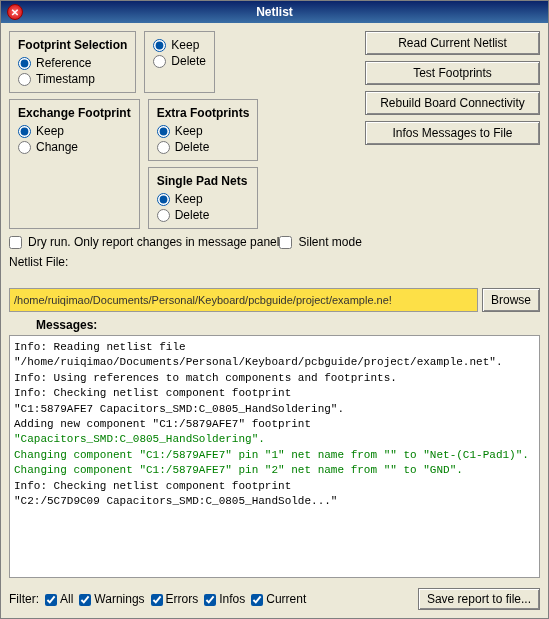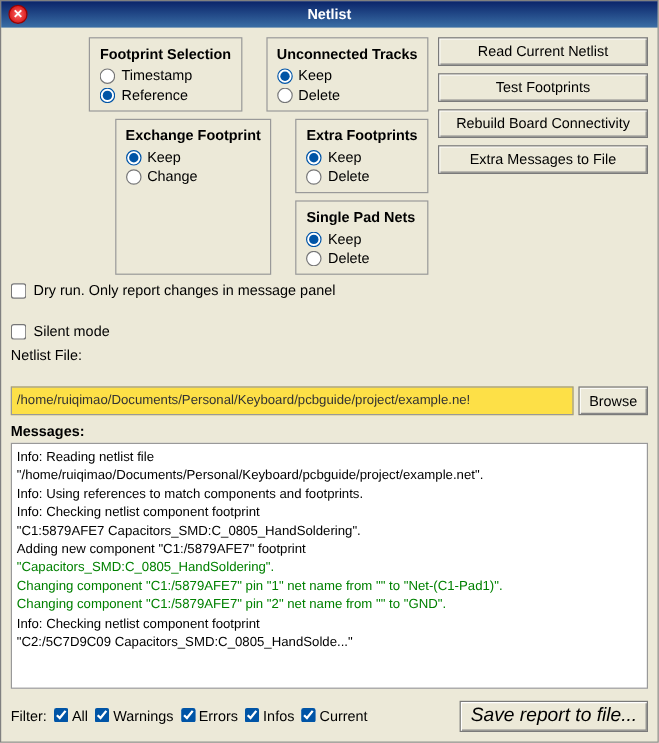--- a/index.html
+++ b/index.html
@@ -92,36 +92,35 @@
       gap: 5px;
       font-size: 12px;
     }
     .radio-input {
       width: 13px;
       height: 13px;
       accent-color: #0054a6;
     }
     .two-column {
       display: flex;
-      gap: 20px;
-      justify-content: flex-end;
+      gap: 8px;
     }
     .btn {
       background: #ece9d8;
       border: 1px solid #7a7a7a;
       padding: 4px 8px;
       font-size: 12px;
       cursor: pointer;
       text-align: center;
       box-shadow: 1px 1px 0 #fff inset, -1px -1px 0 #888 inset;
     }
     .checkboxes-section {
       display: flex;
-      flex-direction: column;
-      gap: 20px;
+      flex-direction: row;
+      gap: 0;
     }
     .check-row {
       display: flex;
       align-items: center;
       gap: 6px;
       font-size: 12px;
     }
     .netlist-file-section {
       display: flex;
       flex-direction: column;
@@ -142,98 +141,97 @@
     .messages-section {
       display: flex;
       flex-direction: column;
       flex: 1;
       min-height: 0;
     }
     .messages-label {
       font-size: 12px;
       font-weight: bold;
       margin-bottom: 3px;
+      margin-left: 27px;
     }
     .msg-info { color: #000; }
     .msg-green { color: #008000; }
     .filter-bar {
       display: flex;
       align-items: center;
       gap: 6px;
       padding-top: 4px;
     }
     .filter-label {
       font-size: 12px;
     }
     .filter-check {
       display: flex;
-      align-items: flex-start;
+      align-items: flex-end;
       gap: 3px;
       font-size: 12px;
     }
     .filter-check input {
       width: 12px;
       height: 12px;
       accent-color: #0054a6;
     }
     .save-report-btn {
       margin-left: auto;
       background: #ece9d8;
       border: 1px solid #7a7a7a;
       padding: 3px 8px;
-      font-size: 16px;
+      font-size: 12px;
       cursor: pointer;
       box-shadow: 1px 1px 0 #fff inset, -1px -1px 0 #888 inset;
-      font-style: italic;
     }
     .messages-wrapper {
       display: flex;
       border: 1px solid #999;
       background: white;
       flex: 1;
       overflow: hidden;
     }
     .messages-inner {
       flex: 1;
       overflow-y: scroll;
       padding: 4px;
       font-size: 11px;
-      font-family: Liberation Sans, sans-serif;
+      font-family: Liberation Mono, monospace;
       line-height: 1.4;
     }
   </style>
 </head>
 <body>
 
 <div class="window">
   <div class="titlebar">
     <div class="close-btn">✕</div>
     <span>Netlist</span>
   </div>
   <div class="content">
     <div class="top-section">
       <div class="left-panels">
         <div class="two-column">
 
           <div class="panel">
             <div class="panel-title">Footprint Selection</div>
             <div class="radio-group">
               <label class="radio-row">
+                <input type="radio" class="radio-input" name="fp_sel" checked="" style="">
+                <span>Reference</span>
+              </label>
+              <label class="radio-row">
                 <input type="radio" class="radio-input" name="fp_sel" style="">
                 <span>Timestamp</span>
               </label>
-              <label class="radio-row">
-                <input type="radio" class="radio-input" name="fp_sel" checked="" style="">
-                <span>Reference</span>
-              </label>
             </div>
           </div>
 
           <div class="panel">
-            <div class="panel-title">Unconnected Tracks</div>
             <div class="radio-group">
               <label class="radio-row">
                 <input type="radio" class="radio-input" name="uc_tracks" checked="" style="">
                 <span>Keep</span>
               </label>
               <label class="radio-row">
                 <input type="radio" class="radio-input" name="uc_tracks" style="">
                 <span>Delete</span>
               </label>
             </div>
@@ -284,21 +282,21 @@
               </div>
             </div>
           </div>
         </div>
       </div>
 
       <div class="right-buttons">
         <button class="btn">Read Current Netlist</button>
         <button class="btn">Test Footprints</button>
         <button class="btn">Rebuild Board Connectivity</button>
-        <button class="btn">Extra Messages to File</button>
+        <button class="btn">Infos Messages to File</button>
       </div>
     </div>
 
     <div class="checkboxes-section">
       <label class="check-row">
         <input type="checkbox" style="">
         <span>Dry run. Only report changes in message panel</span>
       </label>
       <label class="check-row">
         <input type="checkbox" style="">

